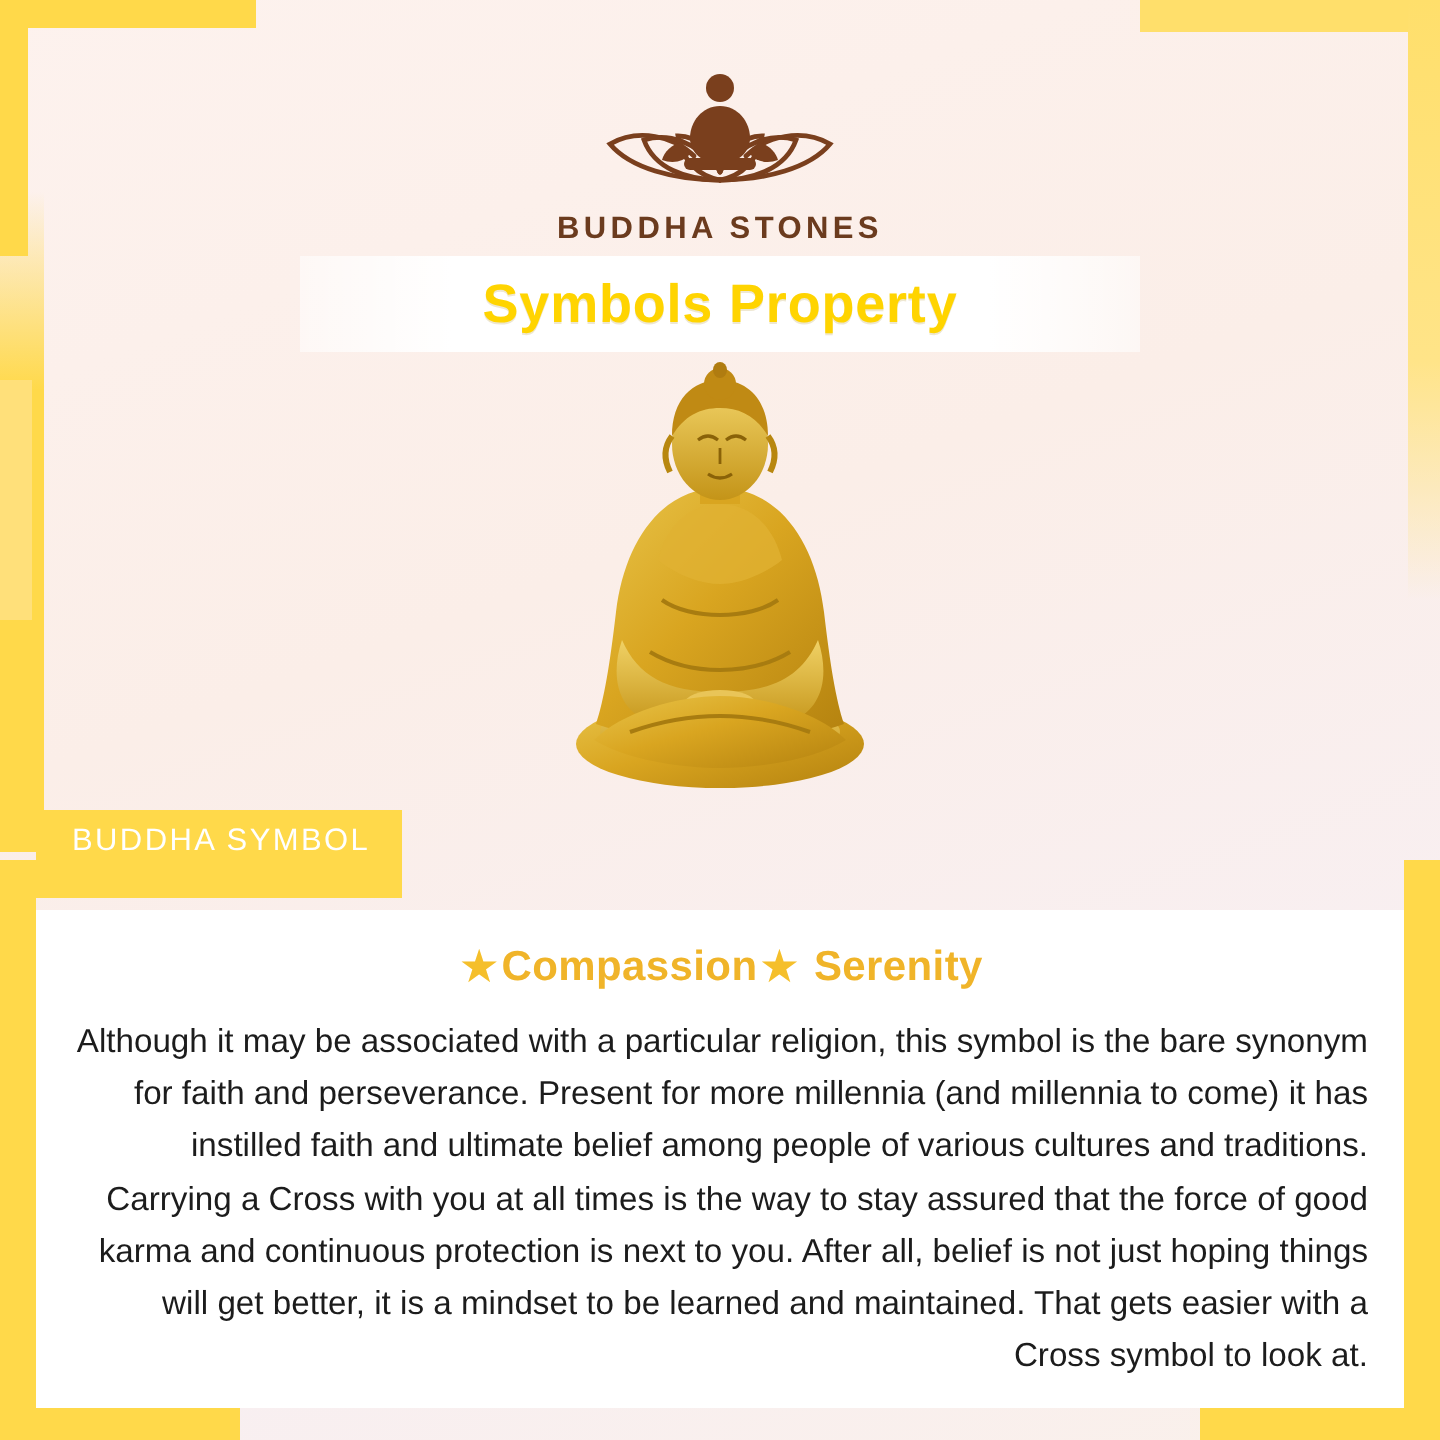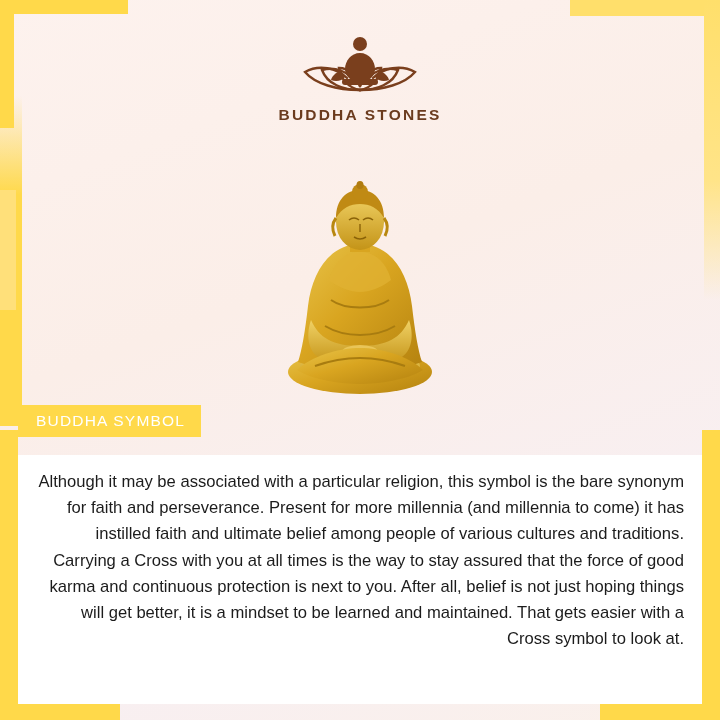--- a/index.html
+++ b/index.html
@@ -147,21 +147,21 @@
     align-items: flex-start;
     justify-content: center;
   }
 
   
   .symbol-tag {
     position: absolute;
     top: 405px;
     left: 18px;
     height: 32px;
-    padding: 0 16px 0 18px;
+    padding: 0 16px 12px 18px;
     background: #ffd94a;
     display: flex;
     align-items: center;
   }
   .symbol-tag span {
     font-size: 15.5px;
     color: #ffffff;
     letter-spacing: 1.2px;
   }
 
@@ -232,20 +232,23 @@
         <circle cx="85" cy="20" r="7"></circle>
         <path d="M85 29 c -9 0 -15 8 -15 16 c 0 5 3 9 7 11 l 16 0 c 4 -2 7 -6 7 -11 c 0 -8 -6 -16 -15 -16 z"></path>
         <path d="M66 47 c -5 1 -9 5 -10 9 c 5 2 11 1 14 -3 z"></path>
         <path d="M104 47 c 5 1 9 5 10 9 c -5 2 -11 1 -14 -3 z"></path>
         <rect x="67" y="55" width="36" height="6" rx="3"></rect>
       </g>
     </svg>
     <div class="brand-name">BUDDHA STONES</div>
   </div>
 
+  <div class="title-bar">
+    <div class="title-text">Symbols Property</div>
+  </div>
 
   <div class="figure-area">
     <svg width="230" height="230" viewBox="0 0 230 230">
       <defs>
         <linearGradient id="gold" x1="0" y1="0" x2="1" y2="1">
           <stop offset="0%" stop-color="#e8c44a"></stop>
           <stop offset="45%" stop-color="#d9a520"></stop>
           <stop offset="100%" stop-color="#b4820f"></stop>
         </linearGradient>
         <linearGradient id="gold2" x1="0" y1="0" x2="0" y2="1">
@@ -286,16 +289,19 @@
       <path d="M52 190 c 14 -14 42 -22 63 -22 c 21 0 49 8 63 22 c -16 10 -44 14 -63 14 c -19 0 -47 -4 -63 -14 z" fill="url(#gold)"></path>
       <path d="M70 186 q 45 -16 90 0" stroke="#a87c10" stroke-width="2" fill="none"></path>
     </svg>
   </div>
 
   <div class="symbol-tag">
     <span>BUDDHA SYMBOL</span>
   </div>
 
   <div class="panel">
+    <div class="subhead">
+      <span class="star">★</span><span>Compassion</span><span class="star">★</span> <span>Serenity</span>
+    </div>
     <p class="body-text">Although it may be associated with a particular religion, this symbol is the bare synonym for faith and perseverance. Present for more millennia (and millennia to come) it has instilled faith and ultimate belief among people of various cultures and traditions. Carrying a Cross with you at all times is the way to stay assured that the force of good karma and continuous protection is next to you. After all, belief is not just hoping things will get better, it is a mindset to be learned and maintained. That gets easier with a Cross symbol to look at.</p>
   </div>
 
 </div>
 
 </body></html>

